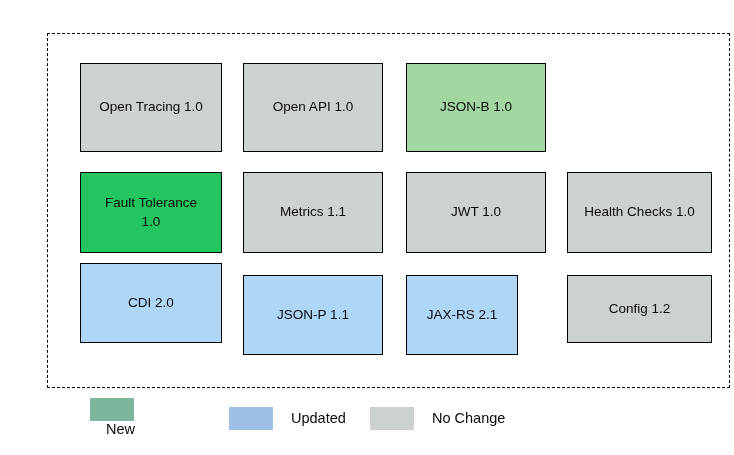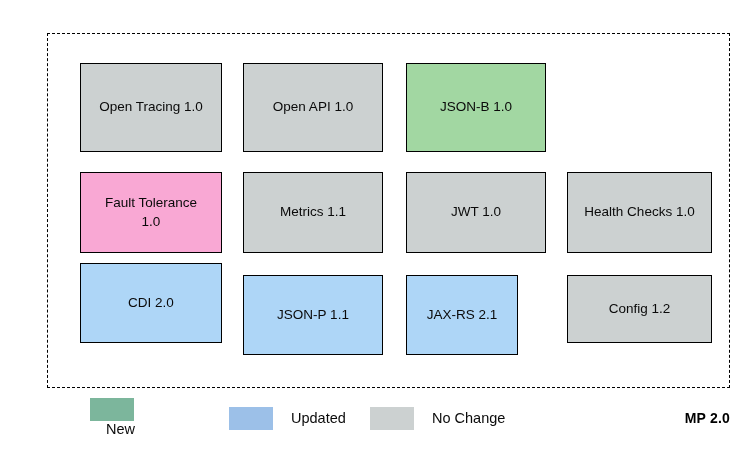--- a/index.html
+++ b/index.html
@@ -101,21 +101,21 @@
   <div id="boxes-layer">
       <div class="spec-box" style="left: 58px; top: 63px; width: 142px; height: 89px; background: rgb(204, 209, 209);">
         <span class="spec-label">Open Tracing 1.0</span>
       </div>
       <div class="spec-box" style="left: 221px; top: 63px; width: 140px; height: 89px; background: rgb(204, 209, 209);">
         <span class="spec-label">Open API 1.0</span>
       </div>
       <div class="spec-box" style="left: 384px; top: 63px; width: 140px; height: 89px; background: rgb(162, 215, 162);">
         <span class="spec-label">JSON-B 1.0</span>
       </div>
-      <div class="spec-box" style="left: 58px; top: 172px; width: 142px; height: 81px; background: #f9a8d4;">
+      <div class="spec-box" style="left: 58px; top: 172px; width: 142px; height: 81px; background: #22c55e;">
         <span class="spec-label">Fault Tolerance
 1.0</span>
       </div>
       <div class="spec-box" style="left: 221px; top: 172px; width: 140px; height: 81px; background: rgb(204, 209, 209); align-items: center;">
         <span class="spec-label">Metrics 1.1</span>
       </div>
       <div class="spec-box" style="left: 384px; top: 172px; width: 140px; height: 81px; background: rgb(204, 209, 209);">
         <span class="spec-label">JWT 1.0</span>
       </div>
       <div class="spec-box" style="left: 545px; top: 172px; width: 145px; height: 81px; background: rgb(204, 209, 209);">
@@ -129,21 +129,20 @@
       </div>
       <div class="spec-box" style="left: 384px; top: 275px; width: 112px; height: 80px; background: rgb(174, 214, 247);">
         <span class="spec-label">JAX-RS 2.1</span>
       </div>
       <div class="spec-box" style="left: 545px; top: 275px; width: 145px; height: 68px; background: rgb(204, 209, 209);">
         <span class="spec-label">Config 1.2</span>
       </div>
     </div>
 
   <div id="legend">
-    <div id="version-tag">MP 2.0</div>
   <div class="legend-item" style="left: 66px; flex-direction: column;">
         <div class="legend-swatch" style="background: rgb(124, 182, 156);"></div>
         <div class="legend-text">New</div>
       </div>
       <div class="legend-item" style="left: 348px;">
         <div class="legend-swatch" style="background: rgb(204, 209, 209);"></div>
         <div class="legend-text">No Change</div>
       </div>
       <div class="legend-item" style="left: 207px;">
         <div class="legend-swatch" style="background: rgb(156, 192, 232);"></div>

